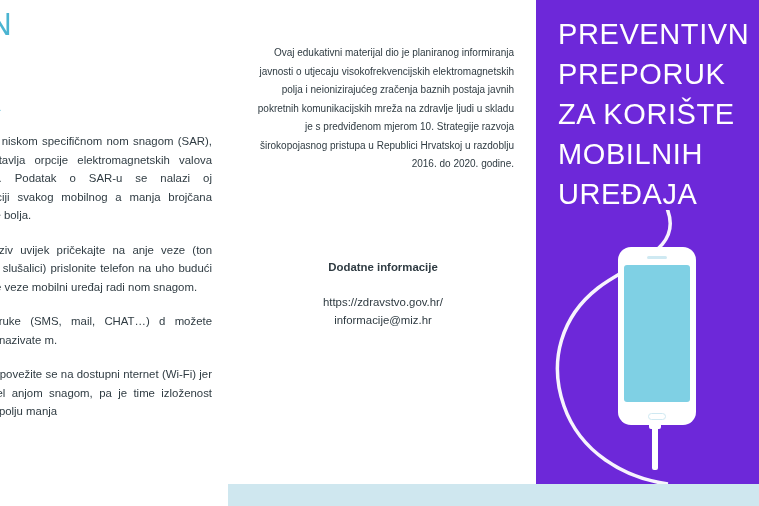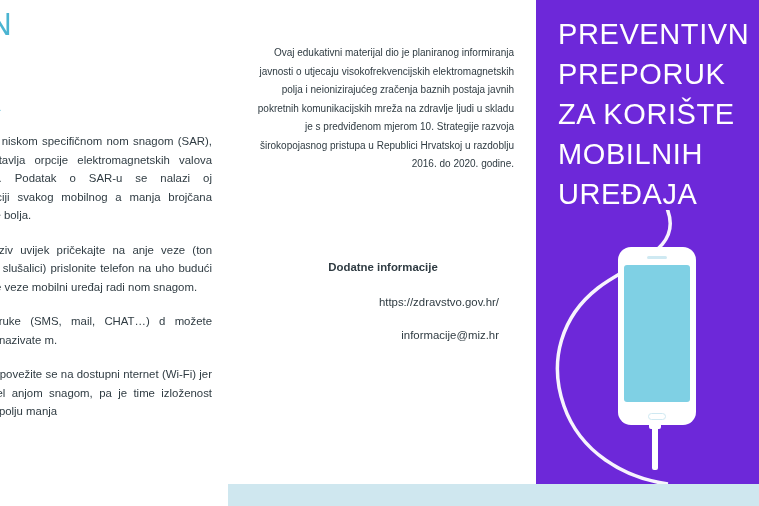--- a/index.html
+++ b/index.html
@@ -82,22 +82,21 @@
     text-align: center;
     color: #2f3b42;
     font-size: 11.4px;
     line-height: 18.5px;
   }
   .mid-contact .heading {
     font-weight: bold;
     margin-bottom: 16px;
   }
   .mid-contact .line {
-    margin: 15px;
-    text-align: right;
+    margin: 0;
   }
 
   
   .right-panel {
     position: absolute;
     left: 536px;
     top: 0;
     width: 223px;
     height: 484px;
     background: #6d28d9;

